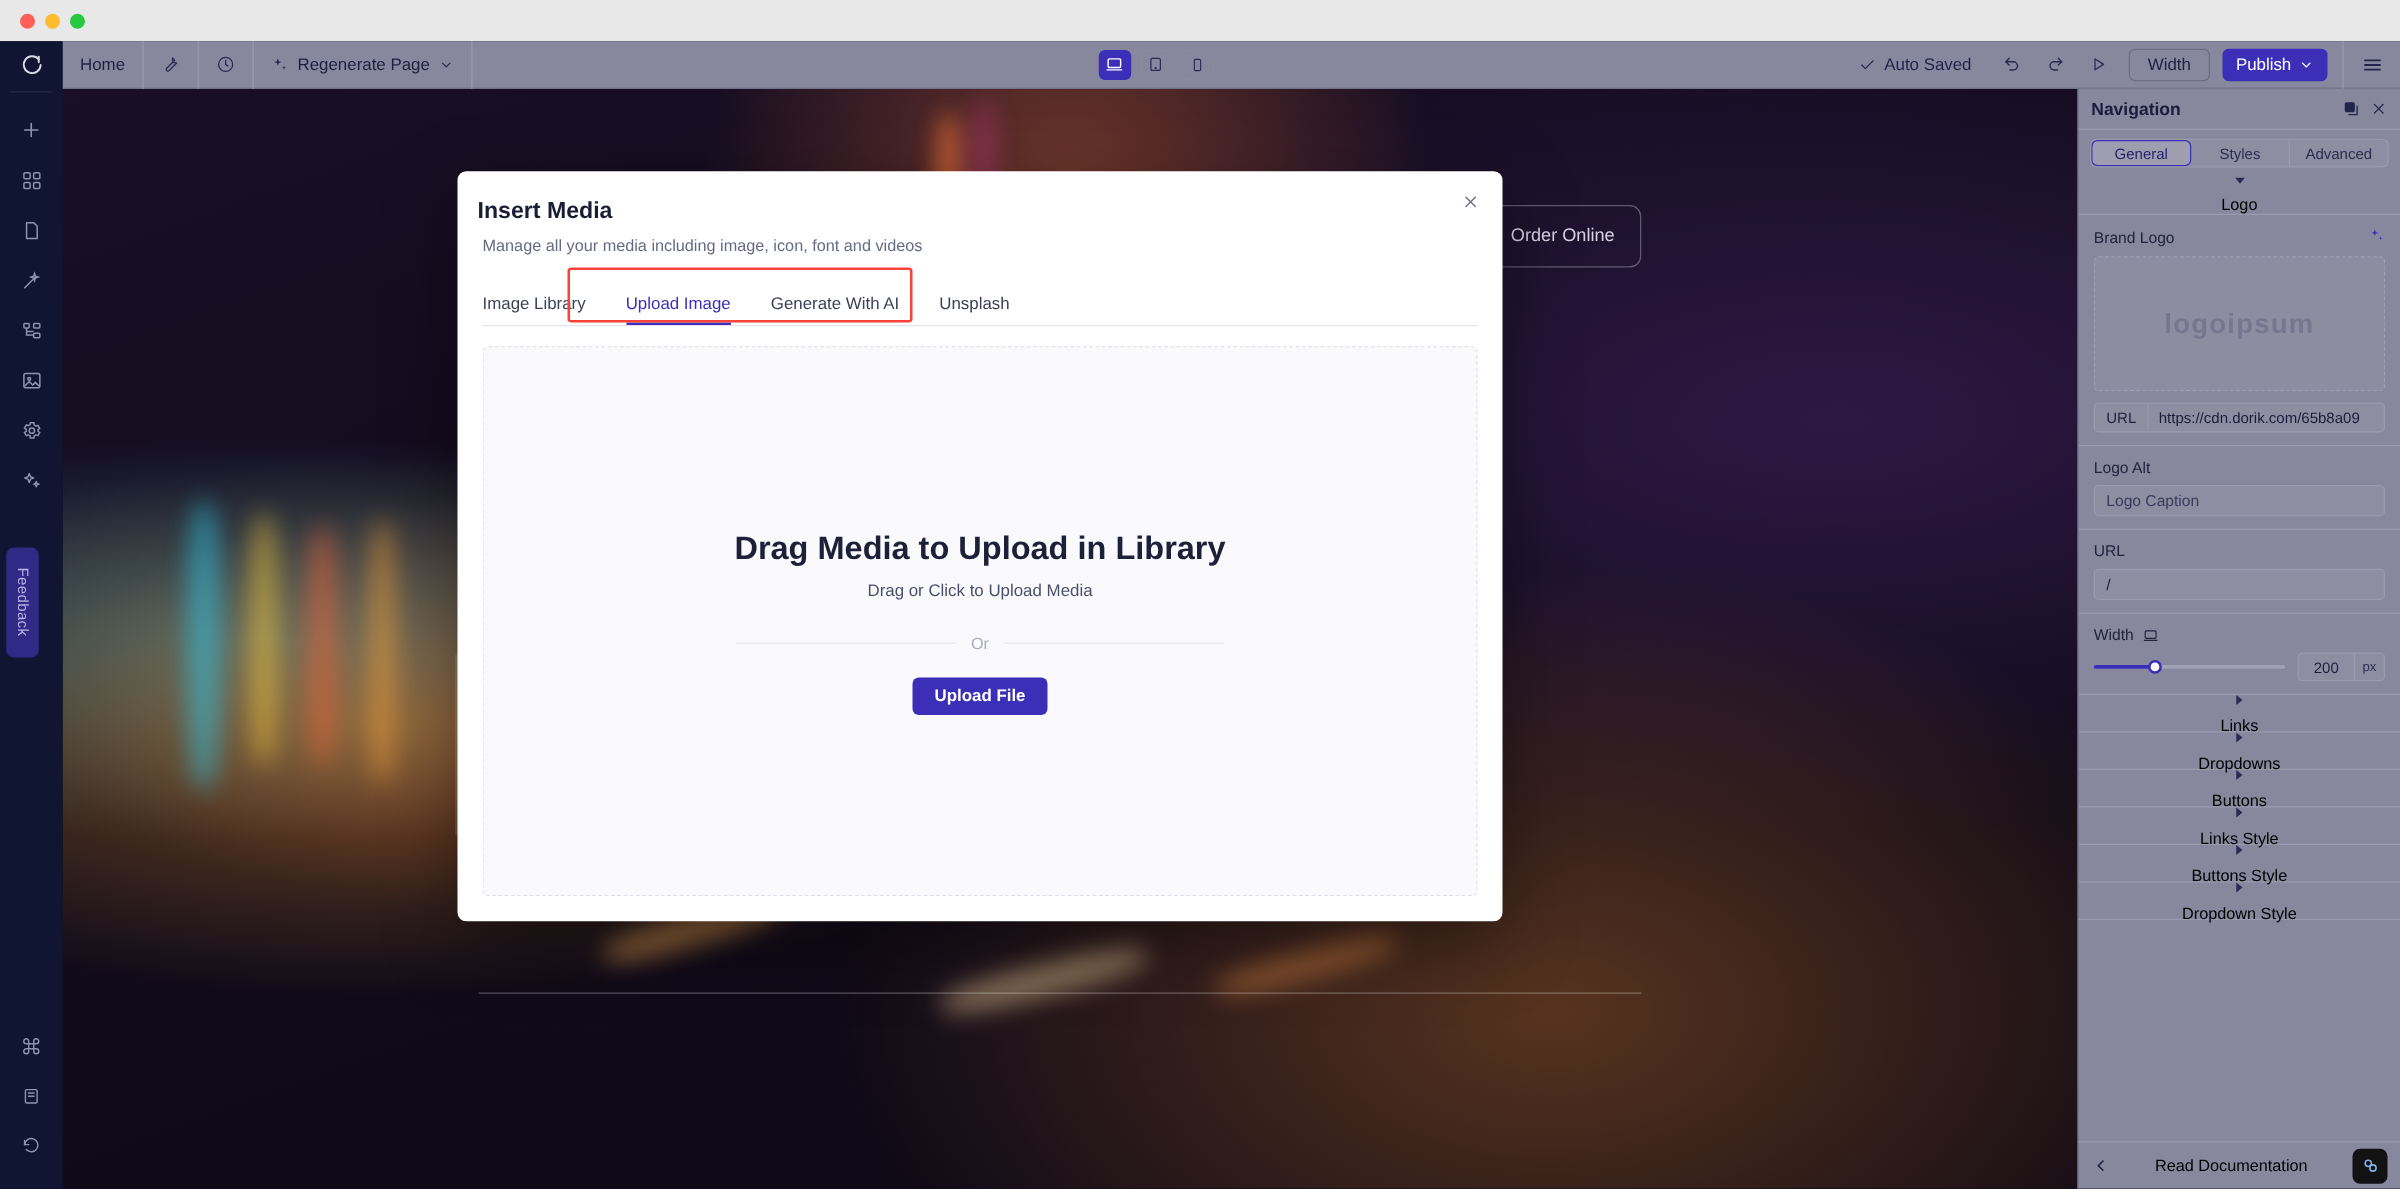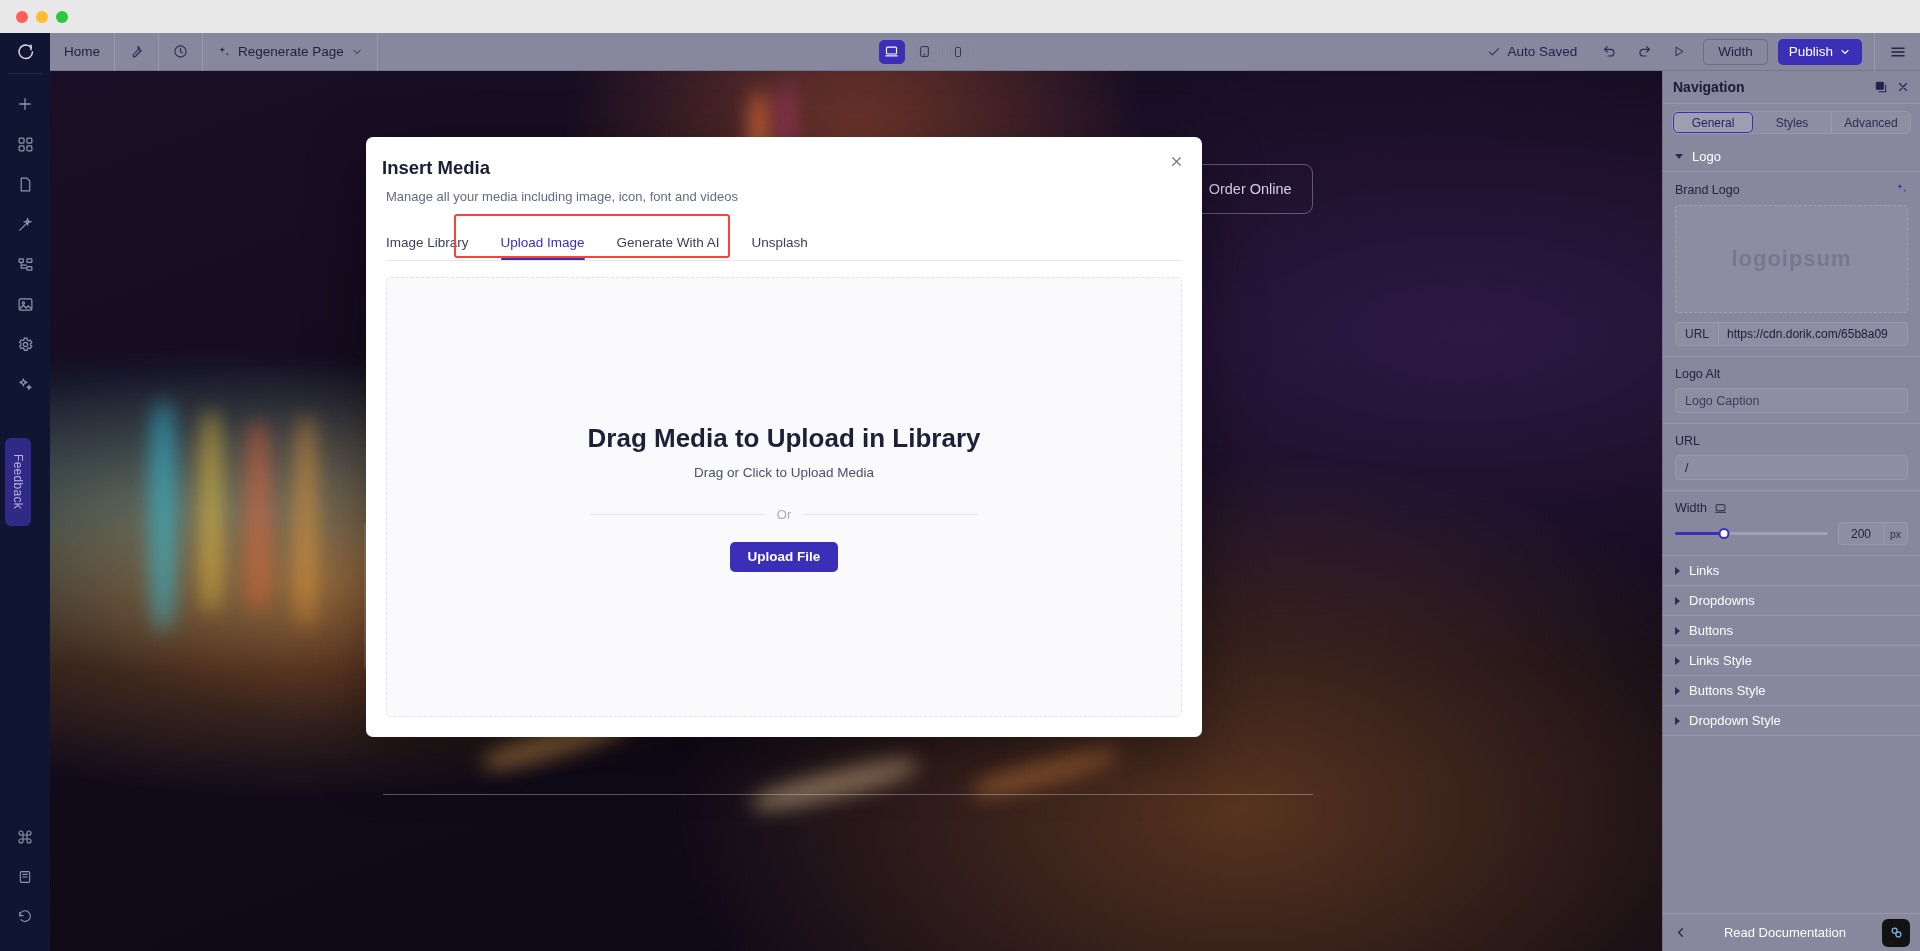--- a/index.html
+++ b/index.html
@@ -200,22 +200,23 @@
   }
   .seg-btn:last-child { border-right: none; }
   .seg-btn.active {
     background: rgba(255,255,255,.14); color: #231f6b;
     border: 1.5px solid #3b2fb8; border-radius: 5px;
   }
   .panel-body { flex: 1; overflow: hidden; }
 
   .sec-head {
     height: 30px; display: flex; align-items: center; gap: 9px; padding: 0 12px;
-    font-size: 13px; color: #ffffff; cursor: pointer;
+    font-size: 13px; color: #000000; cursor: pointer;
     border-bottom: 1px solid #9a9aae;
+    flex-direction: column;
   }
   .caret { width: 0; height: 0; border-left: 5px solid #2a2b50; border-top: 4px solid transparent; border-bottom: 4px solid transparent; }
   .caret.open { border-left: 4px solid transparent; border-right: 4px solid transparent; border-top: 5px solid #2a2b50; border-bottom: none; }
 
   .field { padding: 10px 12px; border-bottom: 1px solid #9a9aae; }
   .field-label { font-size: 12.5px; color: #22233f; margin-bottom: 7px; display: flex; align-items: center; gap: 7px; }
   .field-label .sp { margin-left: auto; color: #3b2fb8; }
   .logo-box {
     height: 108px; border: 1px dashed #9fa0b4; border-radius: 4px;
     background: rgba(255,255,255,.05); display: flex; align-items: center; justify-content: center;
@@ -256,21 +257,21 @@
   .num-val { width: 44px; display: flex; align-items: center; justify-content: center; font-size: 12px; color: #1b1c3c; }
   .num-unit {
     width: 24px; display: flex; align-items: center; justify-content: center;
     font-size: 10.5px; color: #2d2e52; border-left: 1px solid #9a9aae; cursor: pointer;
   }
 
   .panel-foot {
     height: 38px; display: flex; align-items: center; padding: 0 10px; gap: 8px;
     border-top: 1px solid #9a9aae;
   }
-  .foot-label { flex: 1; text-align: center; font-size: 13px; color: #ffffff; cursor: pointer; }
+  .foot-label { flex: 1; text-align: center; font-size: 13px; color: #000000; cursor: pointer; }
   .foot-badge {
     width: 28px; height: 28px; border-radius: 6px; background: #121212;
     display: flex; align-items: center; justify-content: center; color: #7fb3e8; cursor: pointer;
   }
 </style>
 </head>
 <body>
 
 <div class="app">
 

